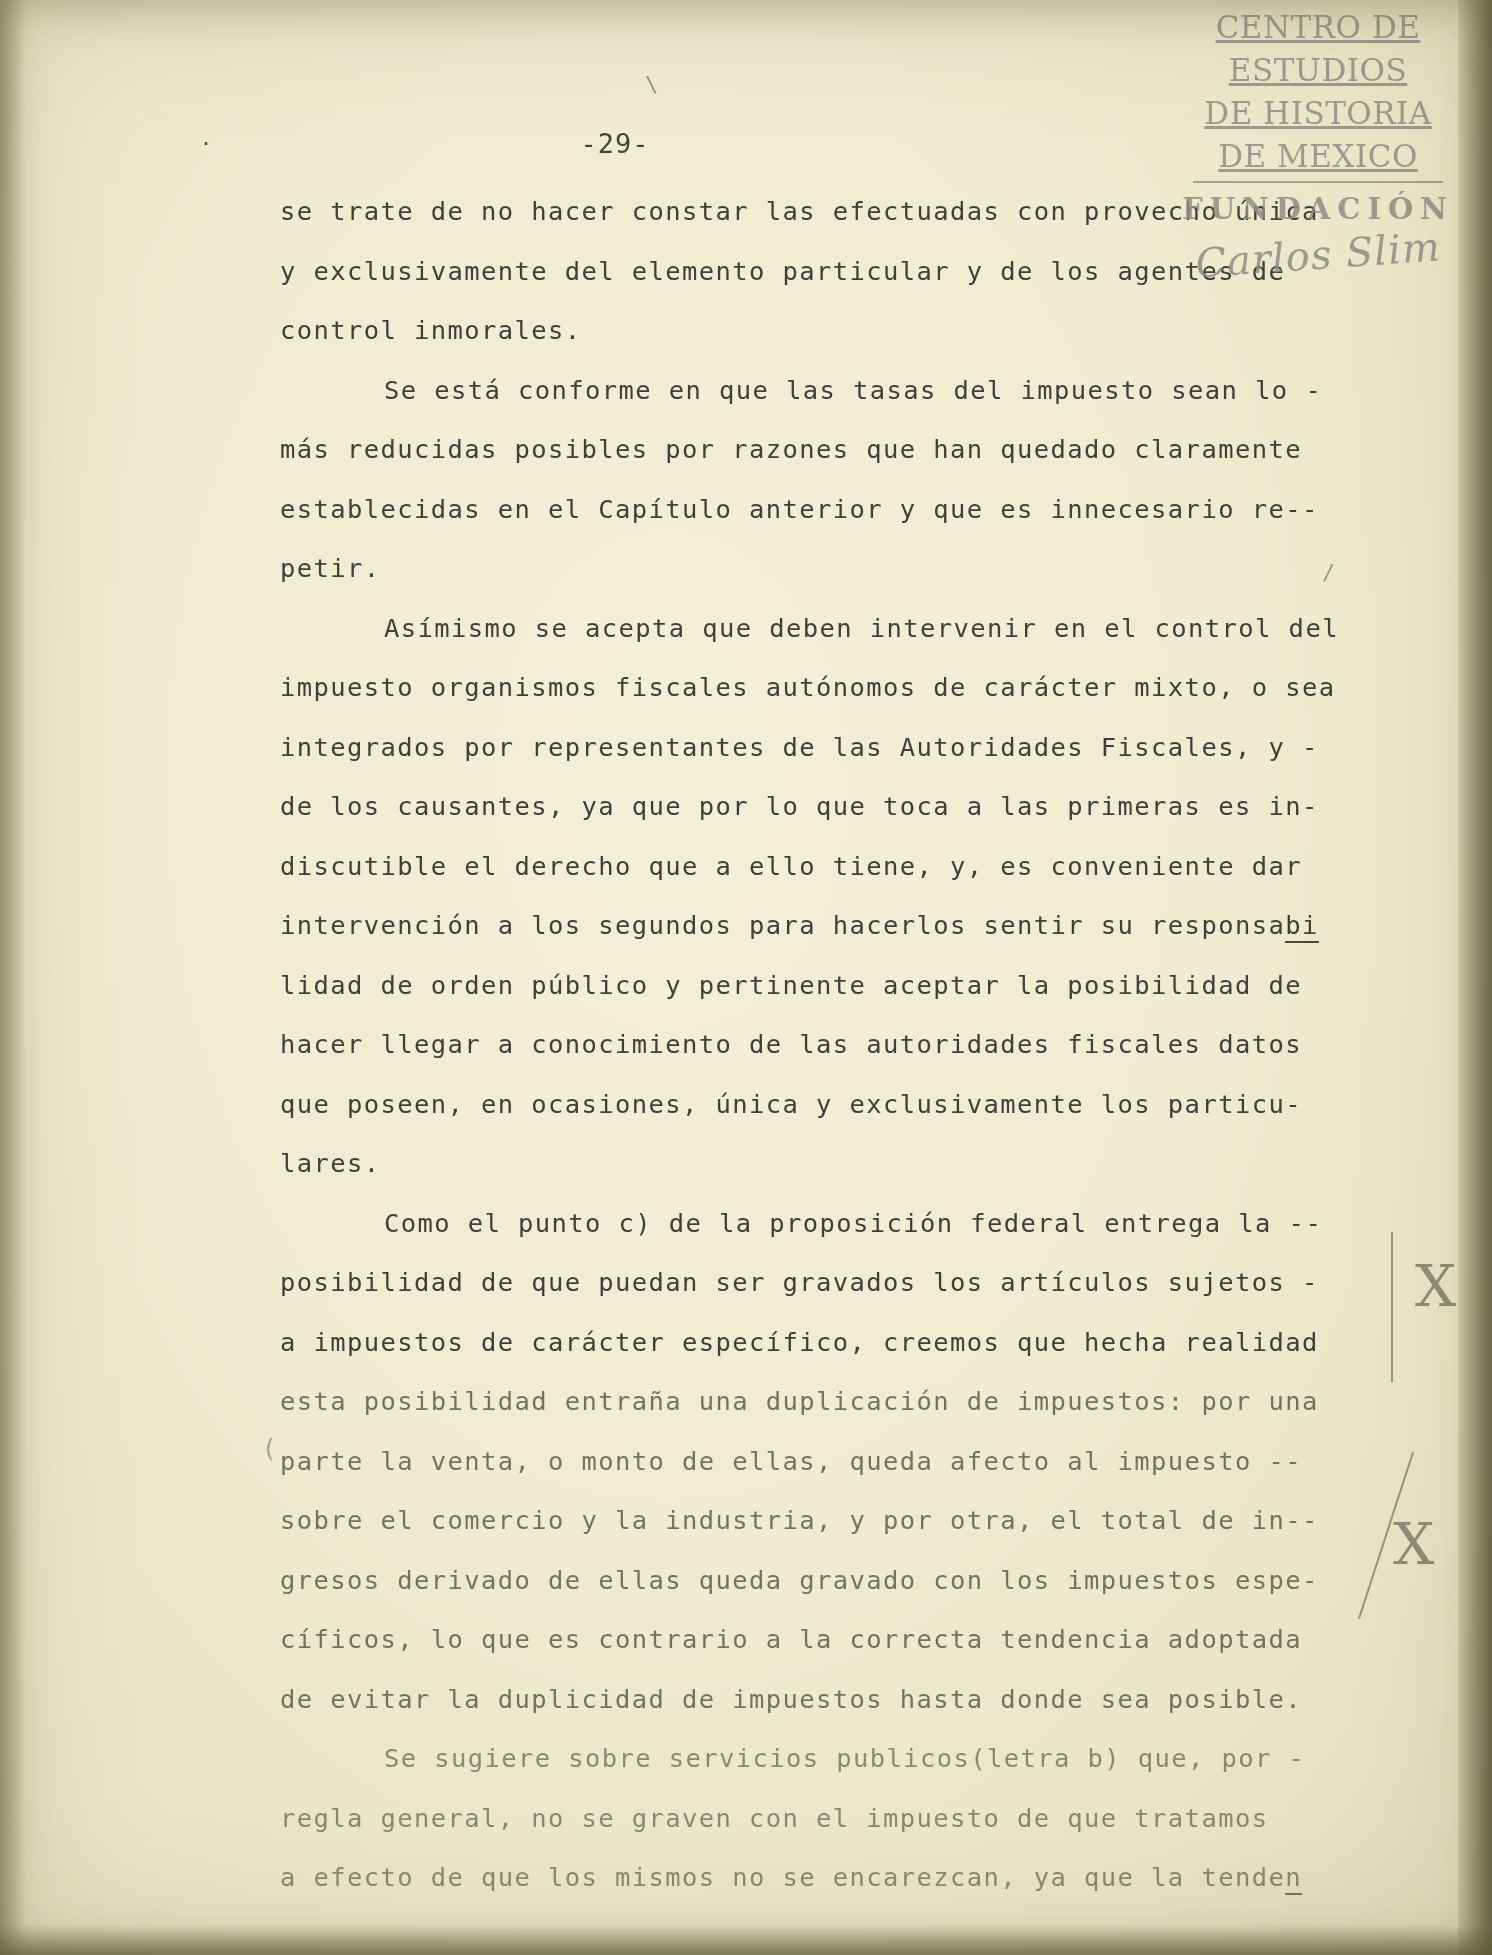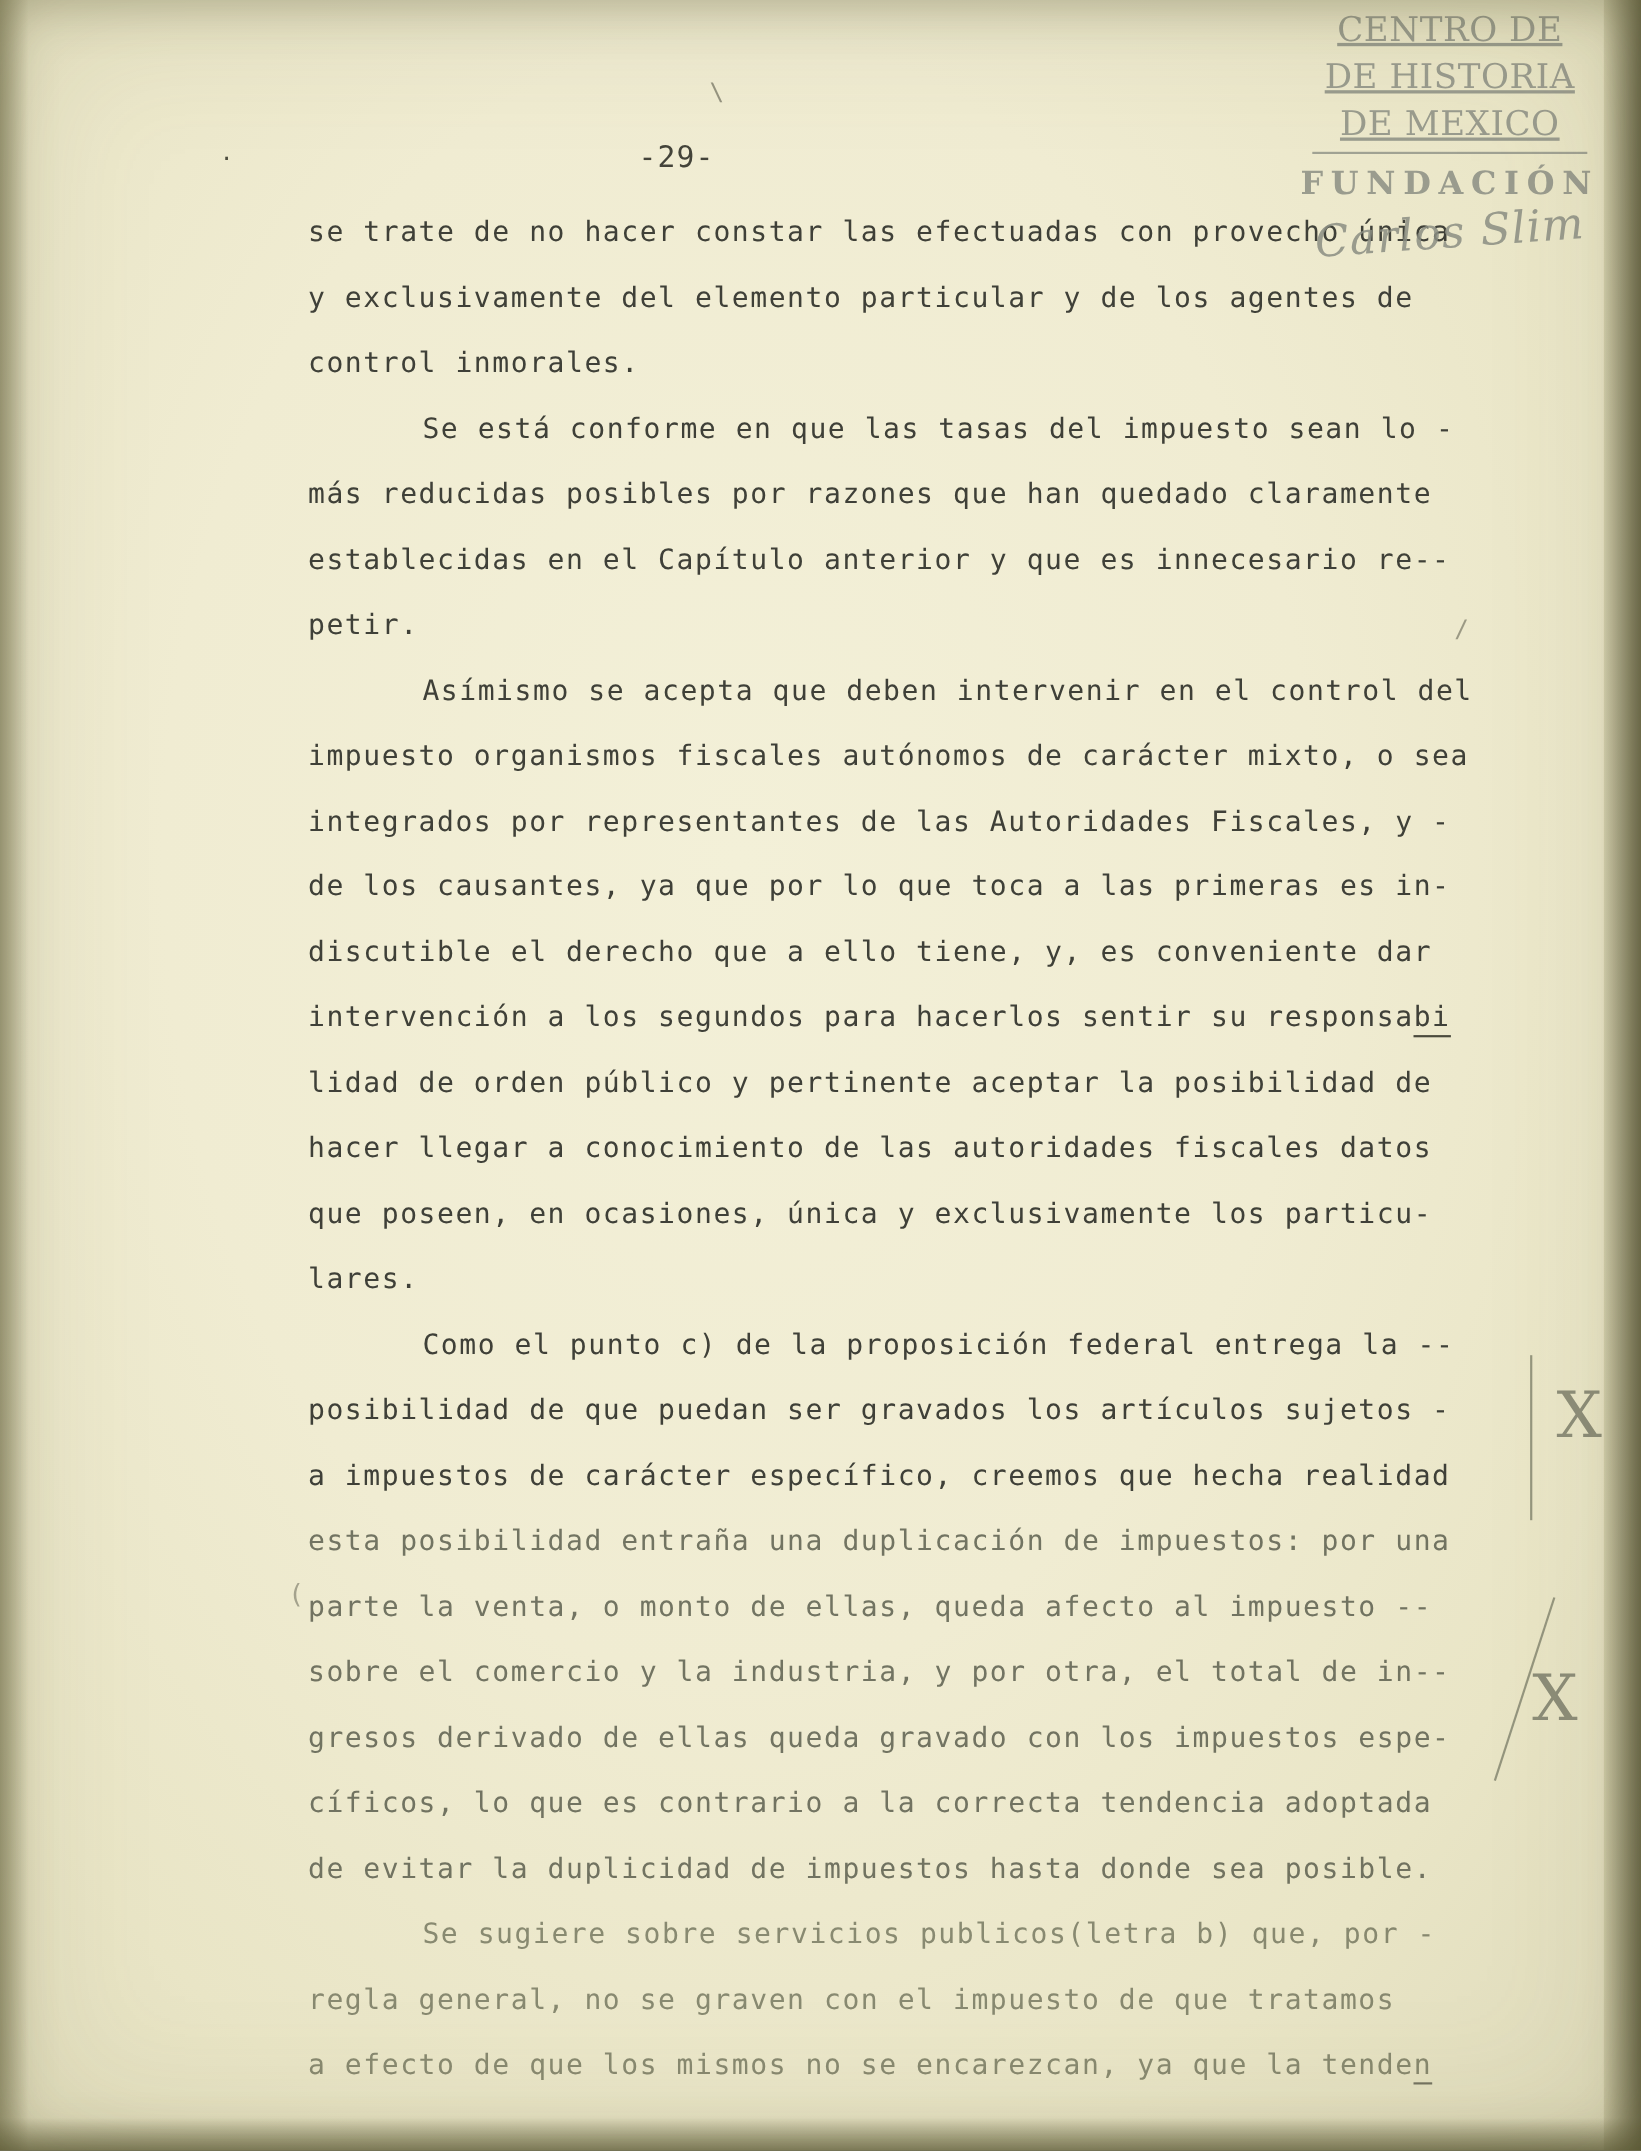--- a/index.html
+++ b/index.html
@@ -188,20 +188,21 @@
 <body>
 
 <div id="scan">
 
   <div id="left-edge"></div>
   <div id="binding"></div>
   <div id="bottom-edge"></div>
 
   <div id="stamp">
     <span class="l">CENTRO DE</span>
+    <span class="l">ESTUDIOS</span>
     <span class="l">DE HISTORIA</span>
     <span class="l">DE MEXICO</span>
     <div class="rule"></div>
     <span class="found">FUNDACIÓN</span>
     <span class="sig">Carlos Slim</span>
   </div>
 
   <div id="typed">
     <div class="page-number">-29-</div>
     <div class="body-text" id="body-text"><span class="line">se trate de no hacer constar las efectuadas con provecho única</span><span class="line">y exclusivamente del elemento particular y de los agentes de</span><span class="line">control inmorales.</span><span class="line"><span class="indent"></span>Se está conforme en que las tasas del impuesto sean lo -</span><span class="line">más reducidas posibles por razones que han quedado claramente</span><span class="line">establecidas en el Capítulo anterior y que es innecesario re--</span><span class="line">petir.</span><span class="line"><span class="indent"></span>Asímismo se acepta que deben intervenir en el control del</span><span class="line">impuesto organismos fiscales autónomos de carácter mixto, o sea</span><span class="line">integrados por representantes de las Autoridades Fiscales, y -</span><span class="line">de los causantes, ya que por lo que toca a las primeras es in-</span><span class="line">discutible el derecho que a ello tiene, y, es conveniente dar</span><span class="line">intervención a los segundos para hacerlos sentir su responsa<span class="ul">bi</span></span><span class="line">lidad de orden público y pertinente aceptar la posibilidad de</span><span class="line">hacer llegar a conocimiento de las autoridades fiscales datos</span><span class="line">que poseen, en ocasiones, única y exclusivamente los particu-</span><span class="line">lares.</span><span class="line"><span class="indent"></span>Como el punto c) de la proposición federal entrega la --</span><span class="line">posibilidad de que puedan ser gravados los artículos sujetos -</span><span class="line">a impuestos de carácter específico, creemos que hecha realidad</span><span class="line faint">esta posibilidad entraña una duplicación de impuestos: por una</span><span class="line faint">parte la venta, o monto de ellas, queda afecto al impuesto --</span><span class="line faint">sobre el comercio y la industria, y por otra, el total de in--</span><span class="line faint">gresos derivado de ellas queda gravado con los impuestos espe-</span><span class="line faint">cíficos, lo que es contrario a la correcta tendencia adoptada</span><span class="line faint">de evitar la duplicidad de impuestos hasta donde sea posible.</span><span class="line fainter"><span class="indent"></span>Se sugiere sobre servicios publicos(letra b) que, por -</span><span class="line fainter">regla general, no se graven con el impuesto de que tratamos</span><span class="line fainter">a efecto de que los mismos no se encarezcan, ya que la tende<span class="ul">n</span></span></div>

